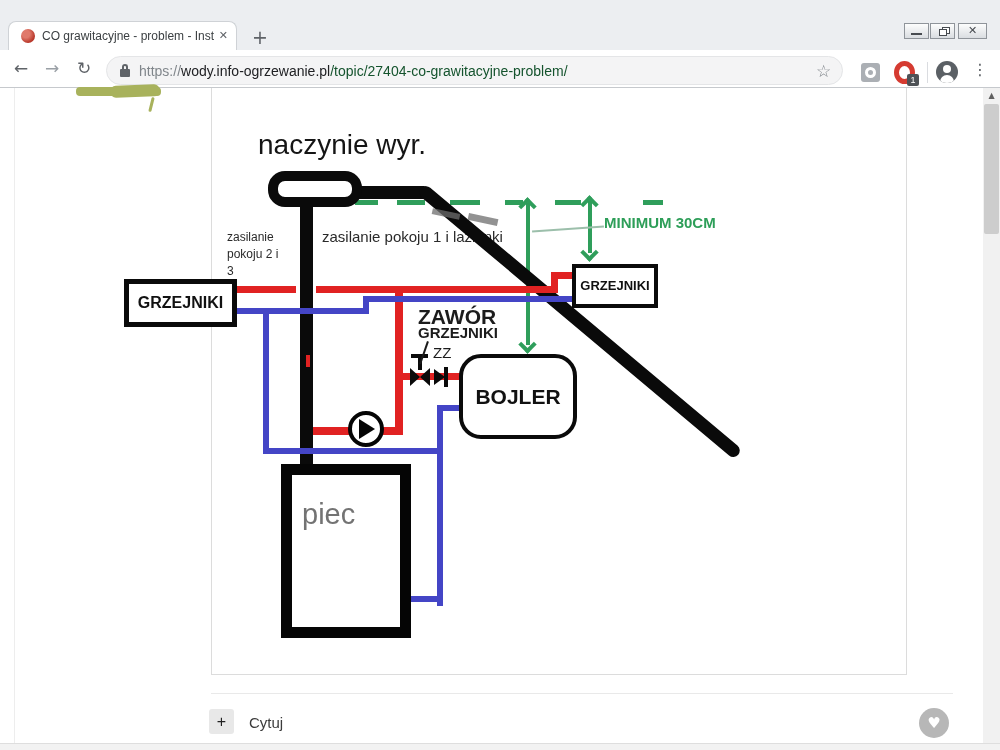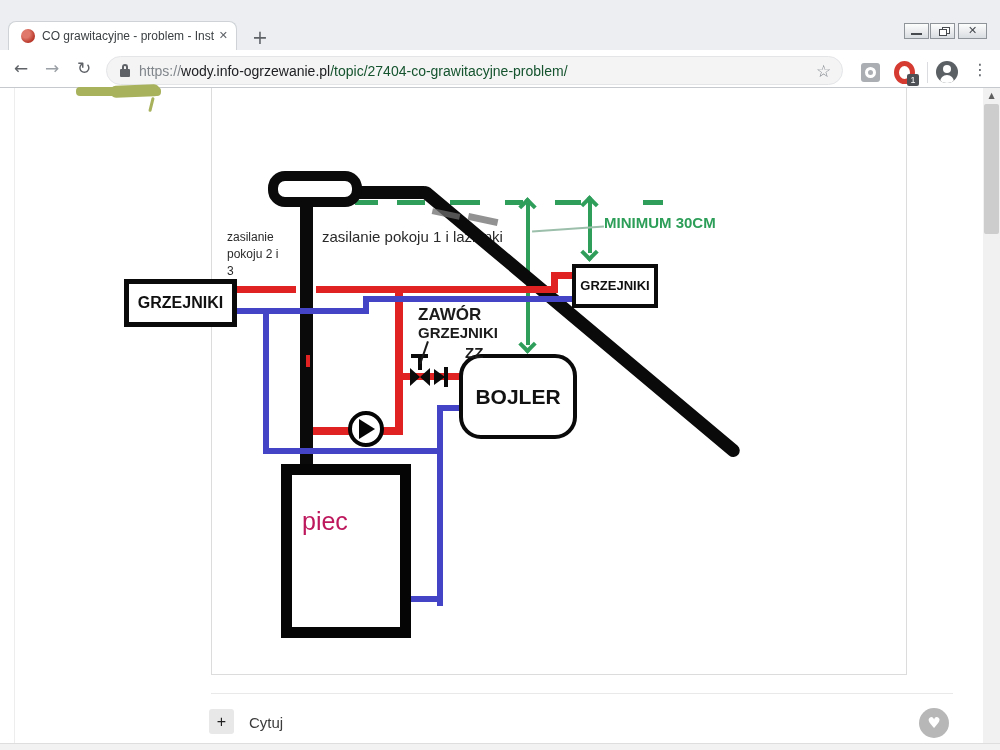--- a/index.html
+++ b/index.html
@@ -121,20 +121,21 @@
 
   <div class="abs" style="left:14px; top:88px; width:1px; height:655px; background:#ededed;"></div>
   <div class="abs blob" style="left:76px; top:87px; width:85px; height:9px; border-radius:4px;"></div>
   <div class="abs blob" style="left:110px; top:85px; width:50px; height:12px; border-radius:6px; transform:rotate(-2deg);"></div>
   <div class="abs blob" style="left:150px; top:97px; width:3px; height:15px; border-radius:2px; transform:rotate(14deg);"></div>
 
   <div class="abs imgborder" style="left:211px; top:88px; width:1px; height:586px;"></div>
   <div class="abs imgborder" style="left:906px; top:88px; width:1px; height:586px;"></div>
   <div class="abs imgborder" style="left:211px; top:674px; width:696px; height:1px;"></div>
 
+  <div class="abs dlabel" style="left:258px; top:129px; font-size:28px; color:#151515;">naczynie wyr.</div>
 
   <div class="abs" style="left:268px; top:171px; width:94px; height:36px; border:10px solid #0a0a0a; border-radius:17px; background:#fff; z-index:6;"></div>
   <div class="abs bk" style="left:300px; top:200px; width:13px; height:278px;"></div>
   <div class="abs bk" style="left:352px; top:186px; width:78px; height:13px; border-radius:7px;"></div>
   <div class="abs bk" style="left:420px; top:186px; width:414px; height:13px; border-radius:7px; transform:rotate(40deg); transform-origin:6px 6px;"></div>
   <div class="abs era" style="left:432px; top:211px; width:28px; height:6px; transform:rotate(12deg);"></div>
   <div class="abs era" style="left:468px; top:216px; width:30px; height:7px; transform:rotate(12deg);"></div>
 
   <div class="abs g" style="left:355px; top:200px; width:23px; height:5px;"></div>
   <div class="abs g" style="left:397px; top:200px; width:28px; height:5px;"></div>
@@ -168,44 +169,44 @@
   <div class="abs bl" style="left:263px; top:311px; width:6px; height:142px;"></div>
   <div class="abs bl" style="left:263px; top:448px; width:180px; height:6px;"></div>
   <div class="abs bl" style="left:437px; top:407px; width:6px; height:199px;"></div>
   <div class="abs bl" style="left:437px; top:405px; width:24px; height:6px;"></div>
   <div class="abs bl" style="left:408px; top:596px; width:35px; height:6px;"></div>
 
   <div class="abs dbox" style="left:124px; top:279px; width:113px; height:48px; border-width:5px; font-size:16px; line-height:38px;">GRZEJNIKI</div>
   <div class="abs dbox" style="left:572px; top:264px; width:86px; height:44px; font-size:13px; line-height:36px;">GRZEJNIKI</div>
   <div class="abs dbox" style="left:459px; top:354px; width:118px; height:85px; border-radius:22px; font-size:21px; line-height:77px;">BOJLER</div>
   <div class="abs" style="left:281px; top:464px; width:130px; height:174px; border:11px solid #050505; background:#fff; z-index:6;">
-    <span class="abs" style="left:10px; top:32px; font-size:25px; color:#be185d;">piec</span>
+    <span class="abs" style="left:10px; top:23px; font-size:29px; color:#737373;">piec</span>
   </div>
 
   <div class="abs" style="left:348px; top:411px; width:36px; height:36px; border:4px solid #050505; border-radius:50%; background:#fff; z-index:6;">
     <span class="tri" style="left:7px; top:4px; border-top:10px solid transparent; border-bottom:10px solid transparent; border-left:16px solid #050505;"></span>
   </div>
 
   <span class="tri" style="left:410px; top:368px; border-top:9px solid transparent; border-bottom:9px solid transparent; border-left:10px solid #0a0a0a;"></span>
   <span class="tri" style="left:420px; top:368px; border-top:9px solid transparent; border-bottom:9px solid transparent; border-right:10px solid #0a0a0a;"></span>
   <div class="abs bk" style="left:418px; top:357px; width:4px; height:13px; z-index:6;"></div>
   <div class="abs bk" style="left:411px; top:354px; width:17px; height:4px; z-index:6;"></div>
   <span class="tri" style="left:434px; top:369px; border-top:8px solid transparent; border-bottom:8px solid transparent; border-left:11px solid #0a0a0a;"></span>
   <div class="abs bk" style="left:444px; top:367px; width:4px; height:20px; z-index:6;"></div>
   <div class="abs" style="left:427px; top:341px; width:2px; height:24px; background:#1a1a1a; transform:rotate(19deg); transform-origin:top left; z-index:6;"></div>
 
   <div class="abs dlabel" style="left:227px; top:229px; font-size:12px; line-height:17px; color:#2a2a2a;">
     <div>zasilanie</div>
     <div>pokoju 2 i</div>
     <div>3</div>
   </div>
   <div class="abs" style="left:322px; top:228px; font-size:15px; color:#2a2a2a; white-space:nowrap; z-index:2;">zasilanie pokoju 1 i lazienki</div>
-  <div class="abs dlabel" style="left:418px; top:305px; font-size:17px; font-weight:bold;">ZAWÓR</div>
+  <div class="abs dlabel" style="left:418px; top:305px; font-size:21px; font-weight:bold;">ZAWÓR</div>
   <div class="abs dlabel" style="left:418px; top:324px; font-size:15px; font-weight:bold;">GRZEJNIKI</div>
-  <div class="abs dlabel" style="left:433px; top:344px; font-size:15px; font-weight:bold;margin-left:32px;">ZZ</div>
+  <div class="abs dlabel" style="left:433px; top:344px; font-size:15px; font-weight:normal;">ZZ</div>
 
   <div class="abs" style="left:211px; top:693px; width:742px; height:1px; background:#e9e9e9;"></div>
   <div class="abs" style="left:209px; top:709px; width:25px; height:25px; background:#e8e8e8; border-radius:3px; text-align:center; font-size:16px; line-height:25px; color:#222;">+</div>
   <div class="abs" style="left:249px; top:714px; font-size:15px; color:#3c3c3c;">Cytuj</div>
   <div class="abs ico" style="left:919px; top:708px; width:30px; height:30px; border-radius:50%; background:#b7b7b7; color:#fff; text-align:center; font-size:15px; line-height:30px;">♥</div>
 
   <div class="abs" style="left:0; top:743px; width:1000px; height:7px; background:#f2f2f2; border-top:1px solid #dedede;"></div>
 
 </div>
 

